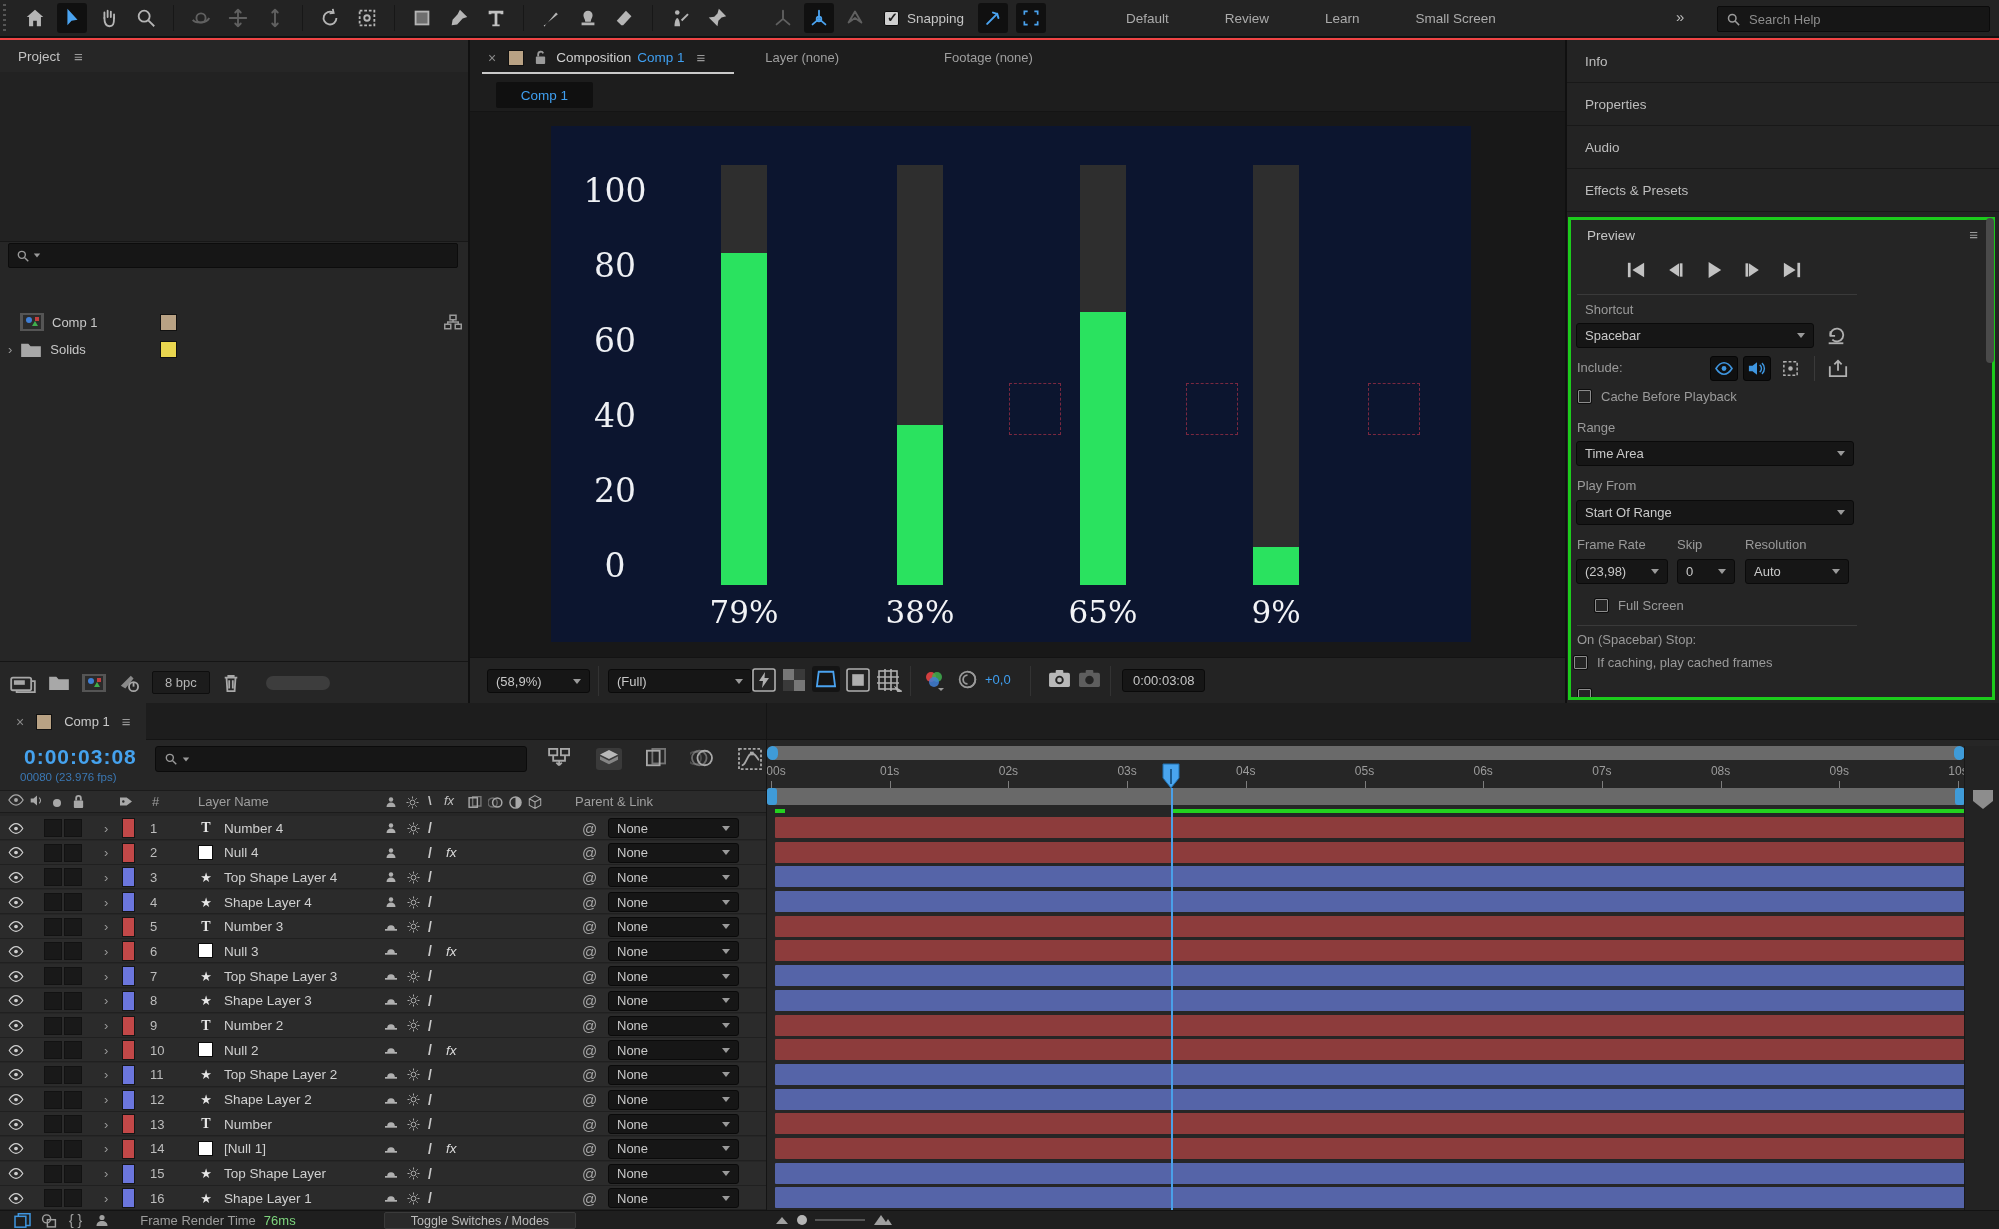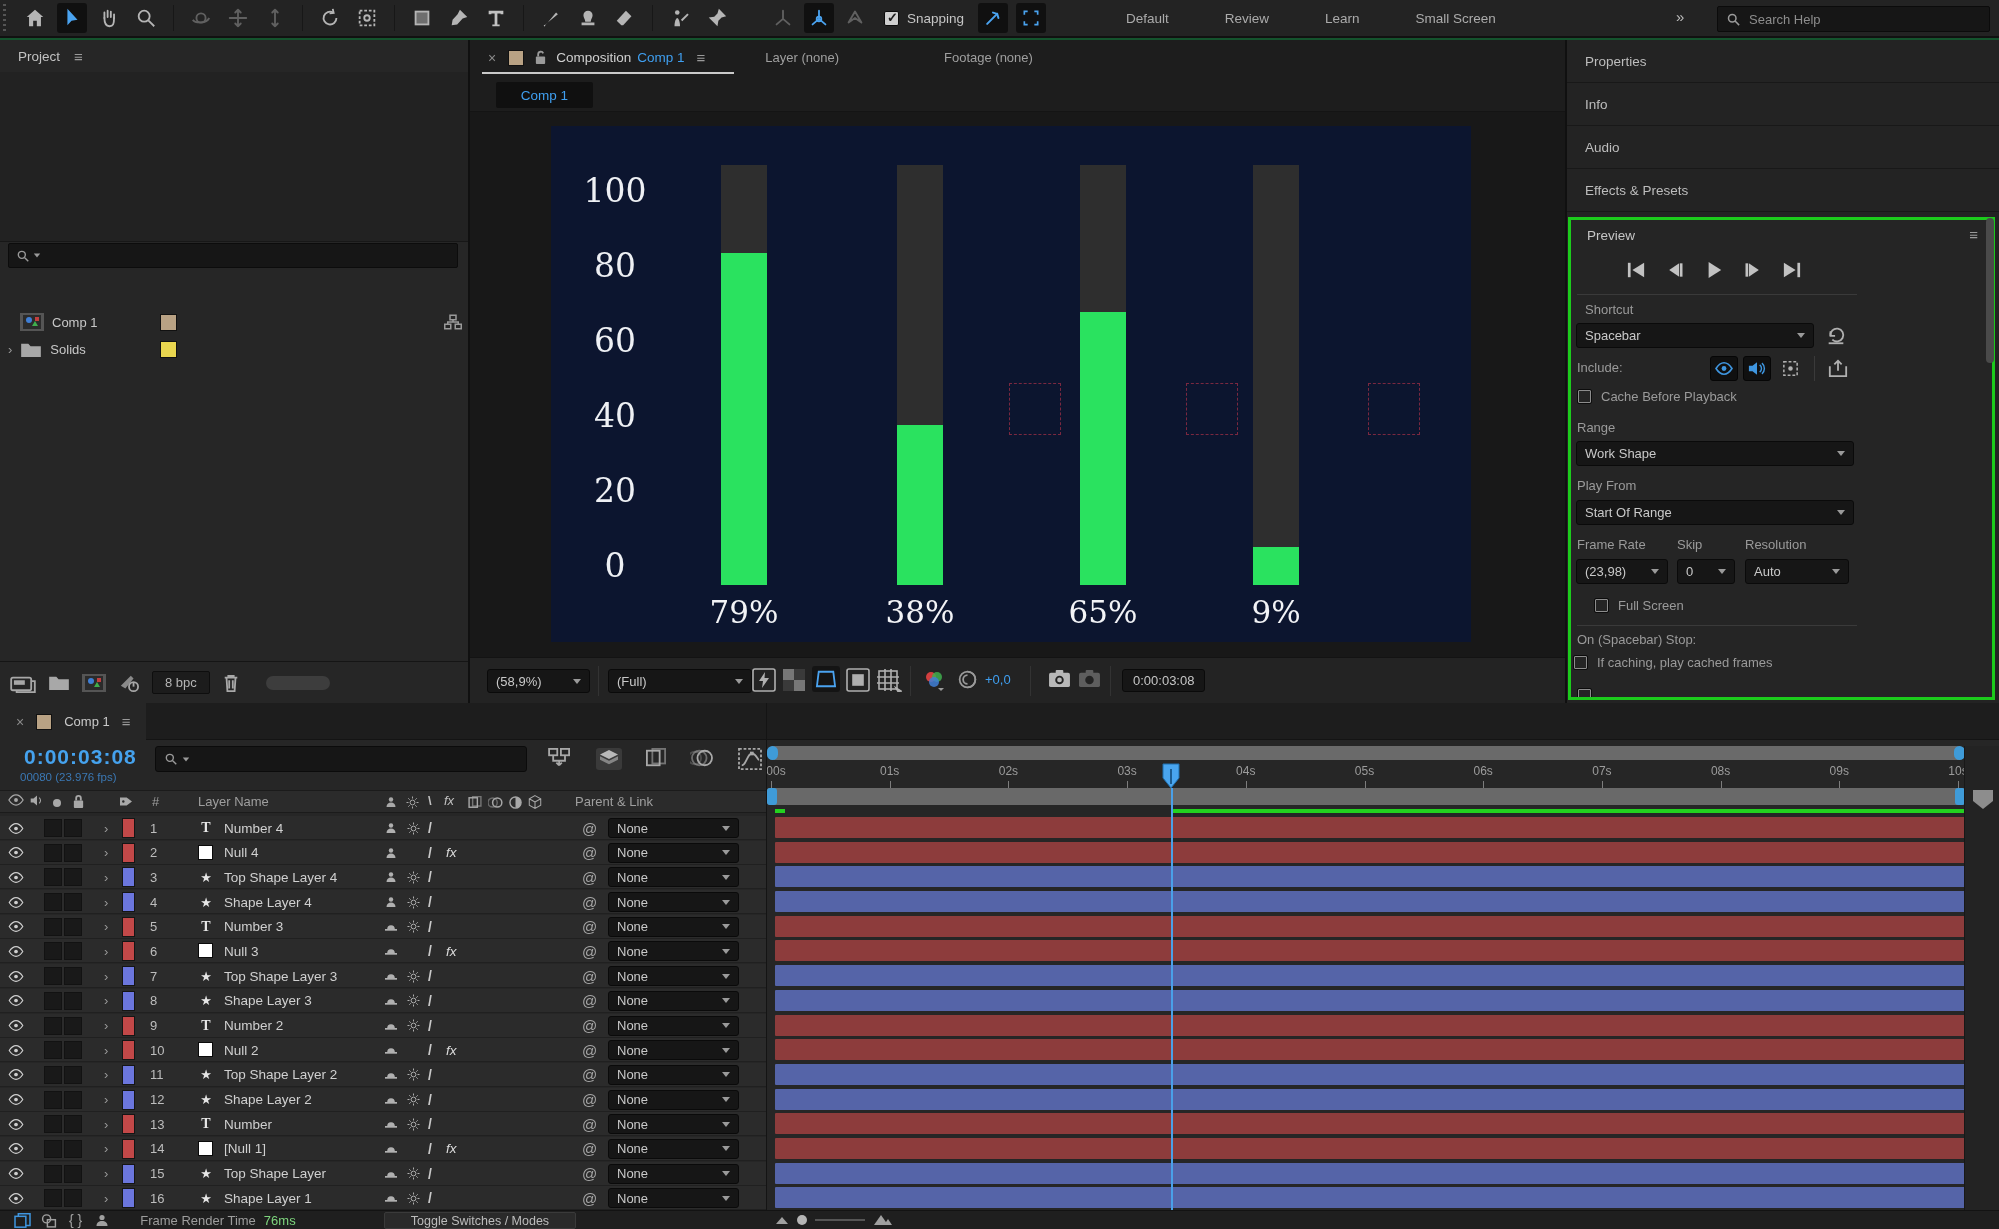--- a/index.html
+++ b/index.html
@@ -1,19 +1,19 @@
 <!DOCTYPE html>
 <html><head>
 <meta charset="utf-8">
 <style>
   * { margin:0; padding:0; box-sizing:border-box; }
   html,body { background:#111; }
   #root {
     position:relative; width:1999px; height:1229px; overflow:hidden;
-    background:#14532d; font-family:"Liberation Sans", sans-serif;
+    background:#ef4444; font-family:"Liberation Sans", sans-serif;
     font-size:13px; color:#b8b8b8; -webkit-font-smoothing:antialiased;
   }
   svg { display:block; }
 
   
   #toolbar { position:absolute; left:0; top:0; width:1999px; height:38px; background:#232323; border-bottom:2px solid #111; }
   #toolbar .grip { position:absolute; left:3px; top:4px; width:8px; height:30px;
     background:repeating-linear-gradient(#555 0 2px, transparent 2px 5px); width:3px; }
   .tools { position:absolute; left:20px; top:0; height:36px; display:flex; align-items:center; gap:7px; }
   .tool { width:30px; height:30px; display:flex; align-items:center; justify-content:center; border-radius:3px; }
@@ -473,24 +473,24 @@
           </svg>
         </span>
       <span class="vf-sep" style="left:640px;"></span>
       <span class="vf-item tc-box" style="left:652px;">0:00:03:08</span>
     </div>
   </section>
 
   <section id="right-panel">
     <div id="collapsed-panels">
         <div class="rp-header">
-          <span>Properties</span>
+          <span>Info</span>
         </div>
         <div class="rp-header">
-          <span>Info</span>
+          <span>Properties</span>
         </div>
         <div class="rp-header">
           <span>Audio</span>
         </div>
         <div class="rp-header">
           <span>Effects &amp; Presets</span>
         </div>
       </div>
     <div id="preview-box">
       <div style="position:absolute; left:16px; top:8px; color:#c5c5c5; font-size:13.5px;">Preview</div>
@@ -564,21 +564,21 @@
             <path d="M3 9 V20 H21 V9"></path>
             <path d="M8 7 L12 3 16 7 M12 3 V14"></path>
           </svg>
         </span>
       <div class="pv-cb-row" style="left:6px; top:169px;">
         <span class="cb"></span>
         <span>Cache Before Playback</span>
       </div>
       <div class="pv-label" style="position:absolute; left:6px; top:200px;">Range</div>
       <span class="dd pv-dd" style="left:5px; top:221px; width:278px;">
-          <span>Work Shape</span>
+          <span>Time Area</span>
           <span class="chev"></span>
         </span>
       <div class="pv-label" style="position:absolute; left:6px; top:258px;">Play From</div>
       <span class="dd pv-dd" style="left:5px; top:280px; width:278px;">
           <span>Start Of Range</span>
           <span class="chev"></span>
         </span>
       <div class="pv-label" style="position:absolute; left:6px; top:317px;">Frame Rate</div>
       <div class="pv-label" style="position:absolute; left:106px; top:317px;">Skip</div>
       <div class="pv-label" style="position:absolute; left:174px; top:317px;">Resolution</div>

